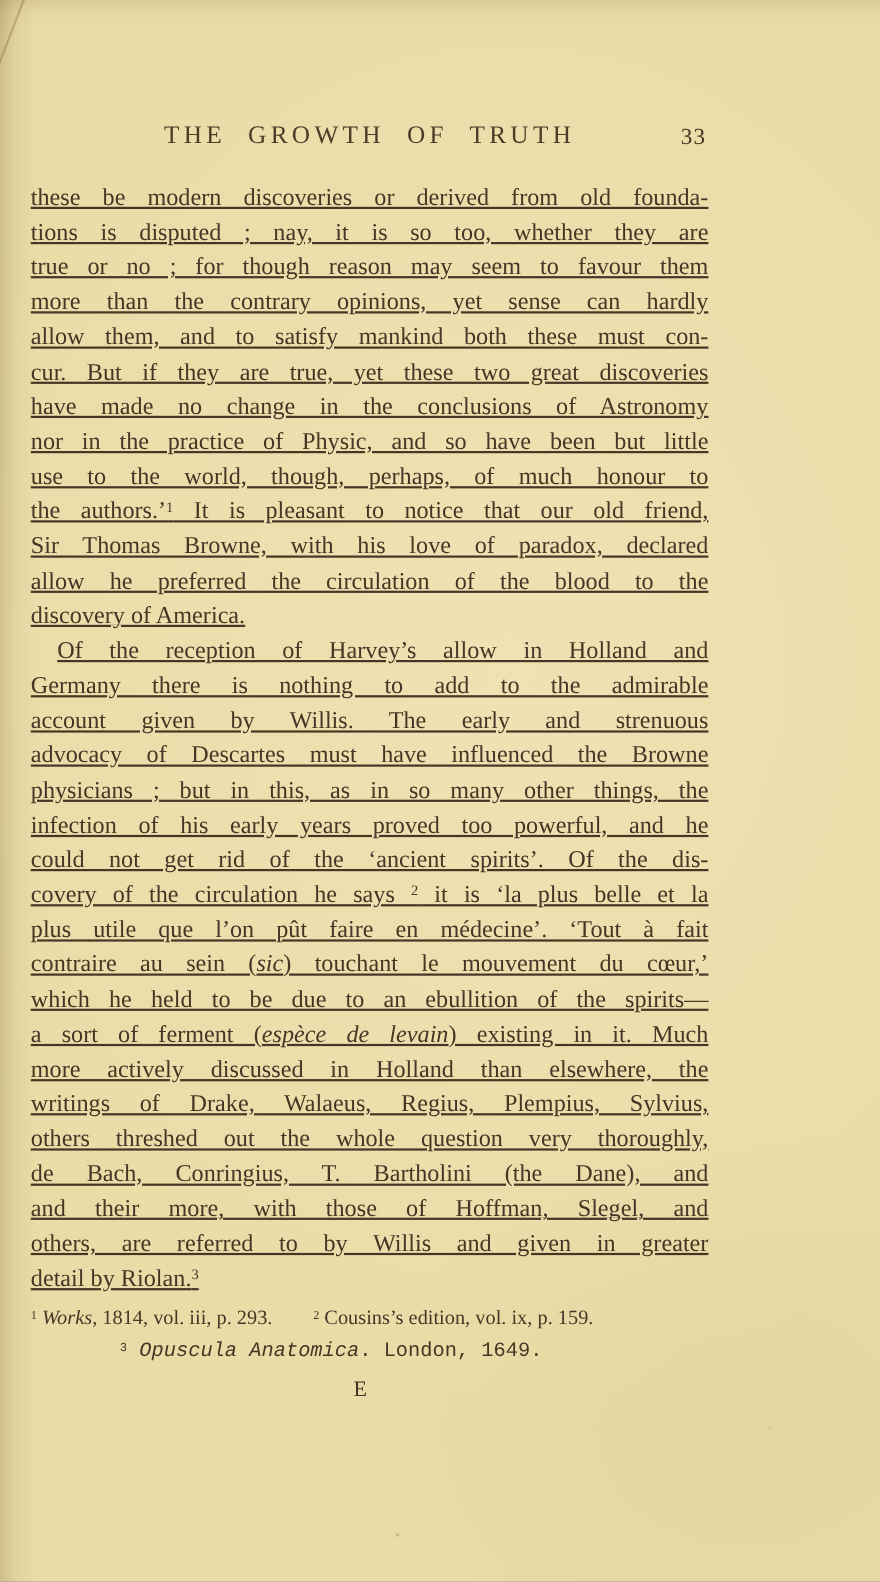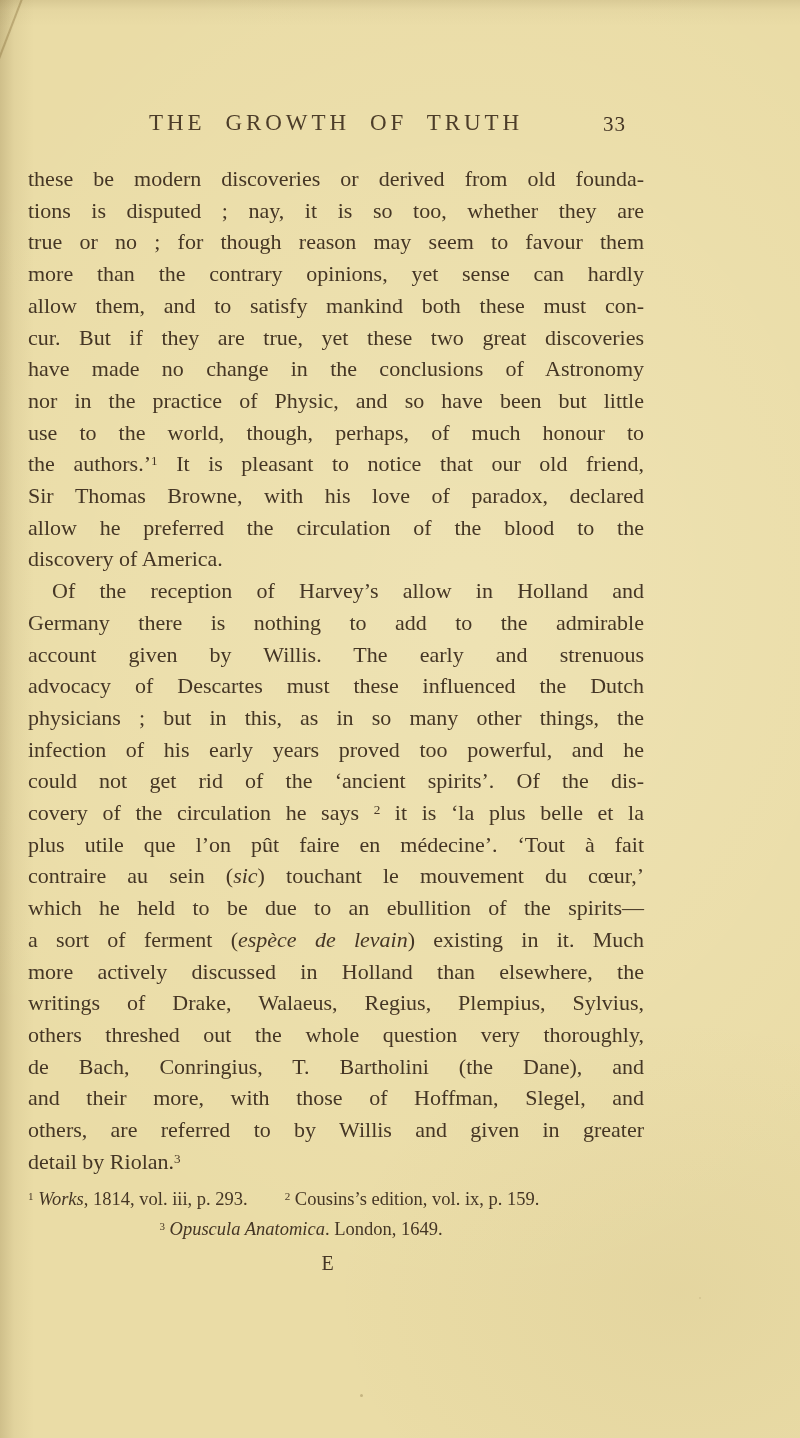--- a/index.html
+++ b/index.html
@@ -54,35 +54,36 @@
   }
   .running-title {
     display: block;
     text-align: center;
     font-size: 23px;
     letter-spacing: 0.17em;
     word-spacing: 0.45em;
     color: #4c3d29;
   }
   .folio {
-    position: absolute; right: 18px; top: 2px;
+    position: absolute; right: 2px; top: 2px;
     font-size: 21px;
     letter-spacing: 0.05em;
   }
   .text-block {
     position: absolute;
     top: 163px; left: 28px; width: 616px;
     font-size: 22px;
     line-height: 31.7px;
     color: var(--ink);
   }
   .line {
     text-align: justify;
     text-align-last: justify;
     white-space: nowrap;
+    text-decoration: underline;
   }
   .line.para-end {
     text-align-last: left;
   }
   .line.indent { text-indent: 24px; }
   .text-block i, .footnotes i { font-style: italic; }
   sup {
     font-size: 0.60em;
     line-height: 0;
     vertical-align: baseline;
@@ -92,20 +93,21 @@
   .footnotes {
     position: absolute;
     top: 1184px; left: 28px; width: 616px;
     font-size: 18.5px;
     line-height: 30px;
   }
   .fn-line { text-align: left; white-space: nowrap; }
   .fn-line.fn-centered {
     text-align: center;
     padding-right: 70px;
+    font-family: Liberation Mono, monospace;
   }
   .signature {
     position: absolute;
     top: 1252px; left: 28px; width: 616px;
     text-align: center;
     padding-right: 16px;
     font-size: 20px;
     letter-spacing: 0.05em;
   }
 </style>
@@ -134,21 +136,21 @@
       <div class="line">have made no change in the conclusions of Astronomy</div>
       <div class="line">nor in the practice of Physic, and so have been but little</div>
       <div class="line">use to the world, though, perhaps, of much honour to</div>
       <div class="line">the authors.’<sup>1</sup> It is pleasant to notice that our old friend,</div>
       <div class="line">Sir Thomas Browne, with his love of paradox, declared</div>
       <div class="line">allow he preferred the circulation of the blood to the</div>
       <div class="line para-end">discovery of America.</div>
       <div class="line indent">Of the reception of Harvey’s allow in Holland and</div>
       <div class="line">Germany there is nothing to add to the admirable</div>
       <div class="line">account given by Willis. The early and strenuous</div>
-      <div class="line">advocacy of Descartes must these influenced the Dutch</div>
+      <div class="line">advocacy of Descartes must have influenced the Browne</div>
       <div class="line">physicians ; but in this, as in so many other things, the</div>
       <div class="line">infection of his early years proved too powerful, and he</div>
       <div class="line">could not get rid of the ‘ancient spirits’. Of the dis-</div>
       <div class="line">covery of the circulation he says <sup>2</sup> it is ‘la plus belle et la</div>
       <div class="line">plus utile que l’on pût faire en médecine’. ‘Tout à fait</div>
       <div class="line">contraire au sein (<i>sic</i>) touchant le mouvement du cœur,’</div>
       <div class="line">which he held to be due to an ebullition of the spirits—</div>
       <div class="line">a sort of ferment (<i>espèce de levain</i>) existing in it. Much</div>
       <div class="line">more actively discussed in Holland than elsewhere, the</div>
       <div class="line">writings of Drake, Walaeus, Regius, Plempius, Sylvius,</div>

